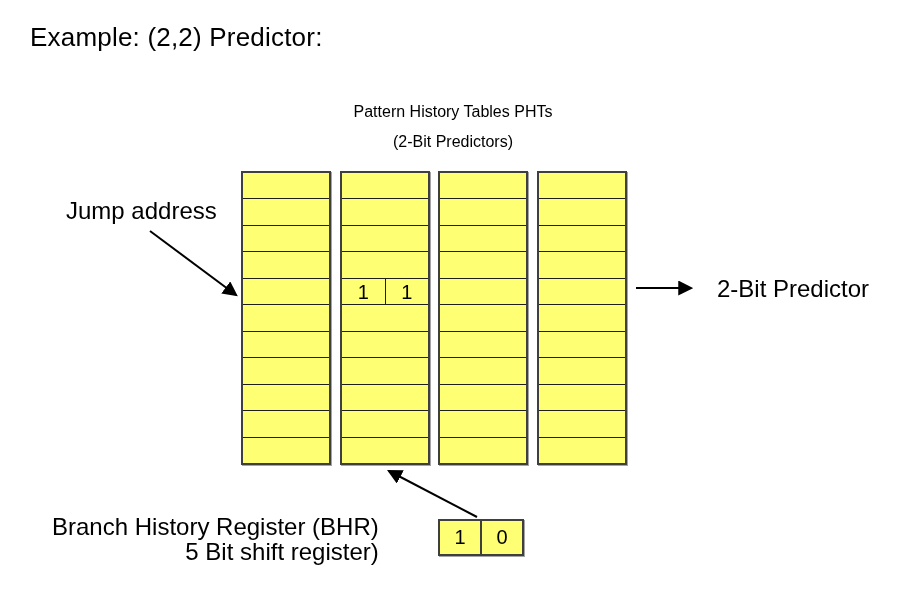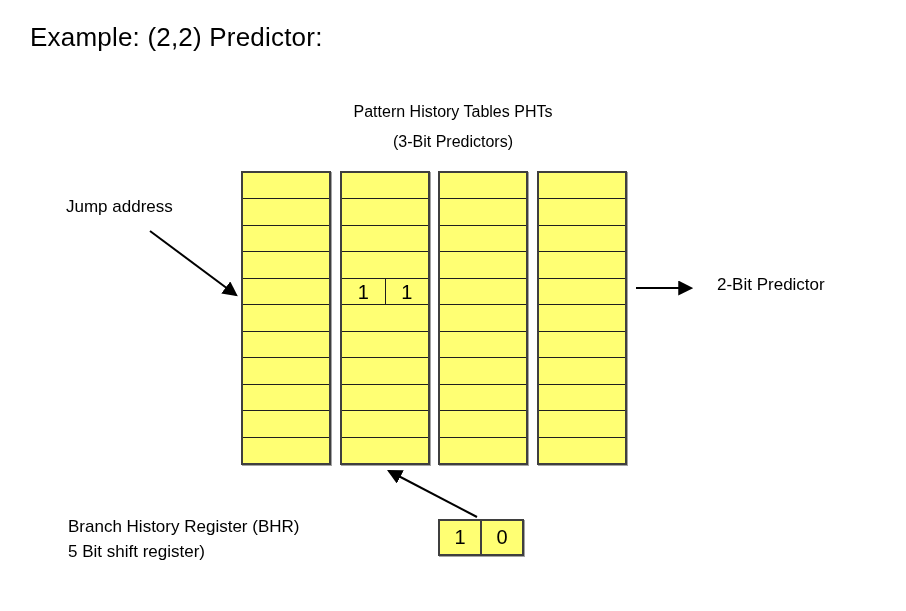--- a/index.html
+++ b/index.html
@@ -58,26 +58,26 @@
     flex: 1;
     display: flex;
     align-items: center;
     justify-content: center;
     font-size: 20px;
     line-height: 1;
   }
   .pht-row .half:first-child { border-right: 1px solid var(--row-line); }
   .side-label {
     position: absolute;
-    font-size: 17px;
+    font-size: 24px;
     white-space: nowrap;
   }
   .label-jump { left: 66px; top: 197px; }
   .label-predictor { left: 717px; top: 275px; }
-  .label-bhr { left: 68px; top: 514px; line-height: 25px; }
+  .label-bhr { left: 52px; top: 514px; line-height: 25px; text-align: right; }
   .bhr-register {
     position: absolute;
     left: 438px;
     top: 519px;
     width: 86px;
     height: 37px;
     display: flex;
     background: var(--cell-fill);
     border: 2px solid var(--cell-border);
     box-shadow: 1px 1px 0 rgba(90,90,90,0.55);
@@ -99,21 +99,21 @@
 </style>
 </head>
 <body>
 
 <div class="canvas">
 
   <div class="page-title">Example: (2,2) Predictor:</div>
 
   <div class="pht-heading">
     <div>Pattern History Tables PHTs</div>
-    <div>(3-Bit Predictors)</div>
+    <div>(2-Bit Predictors)</div>
   </div>
 
   <div id="pht-tables">
       <div class="pht-table" style="left: 241px;">
         <div class="pht-row"></div>
         <div class="pht-row"></div>
         <div class="pht-row"></div>
         <div class="pht-row"></div>
         <div class="pht-row"></div>
         <div class="pht-row"></div>

